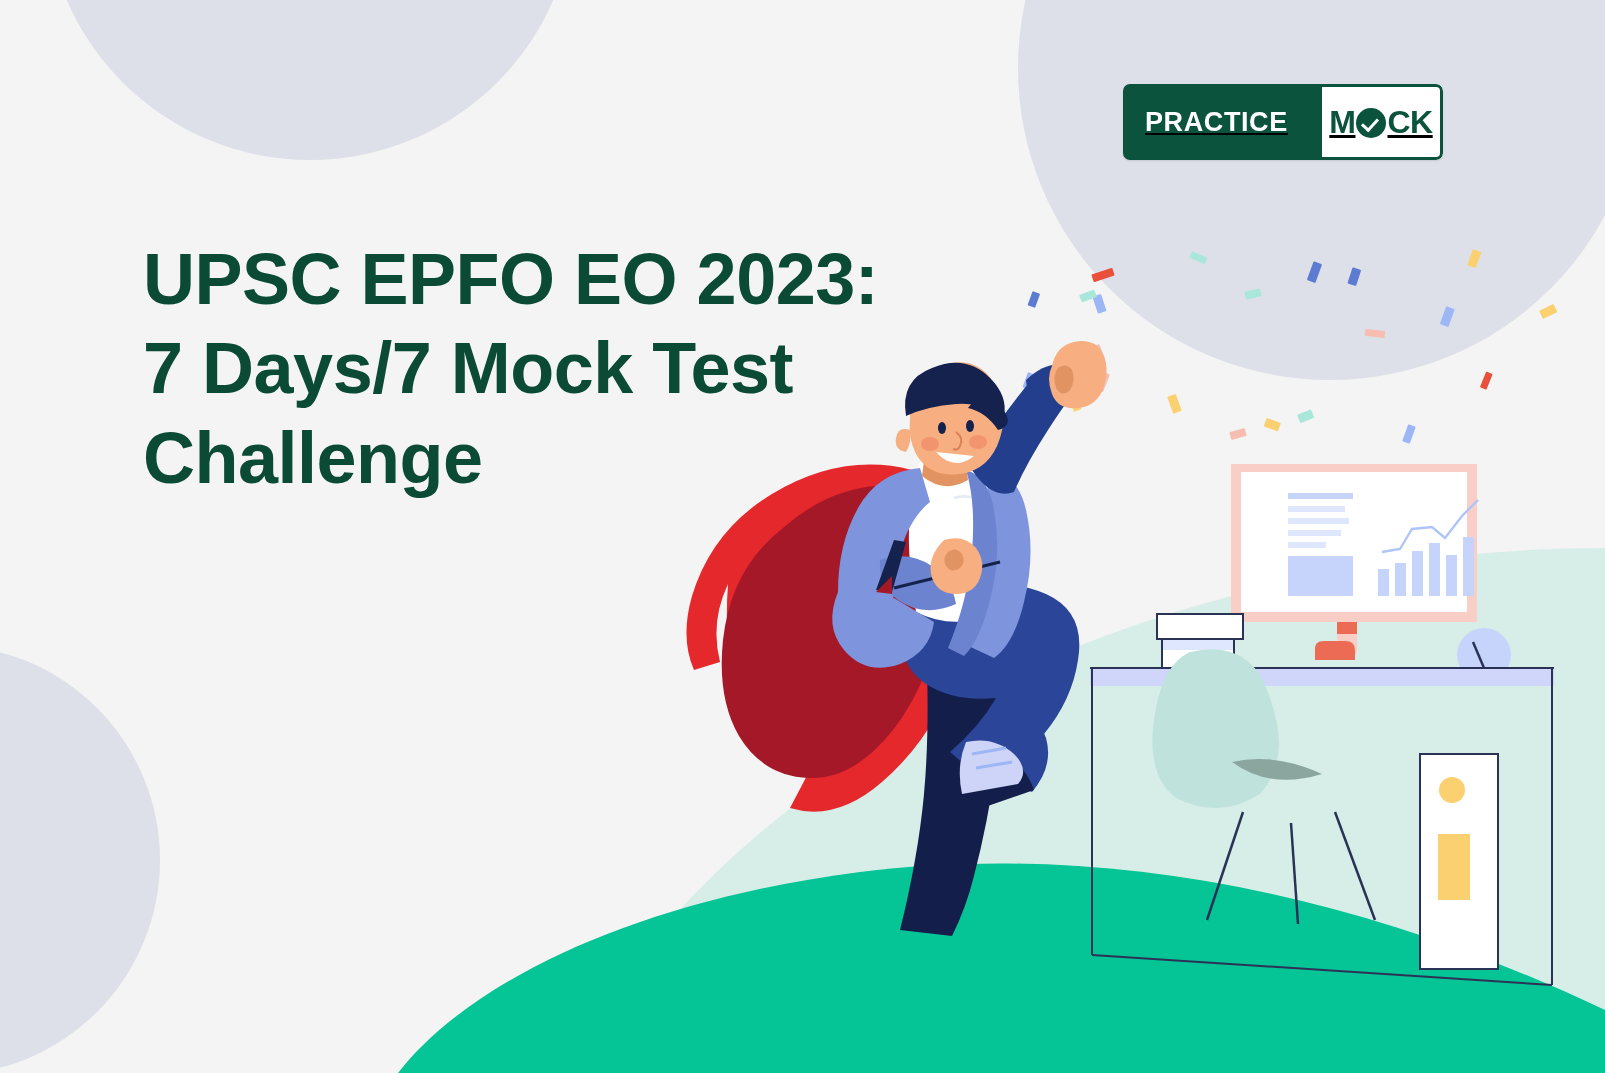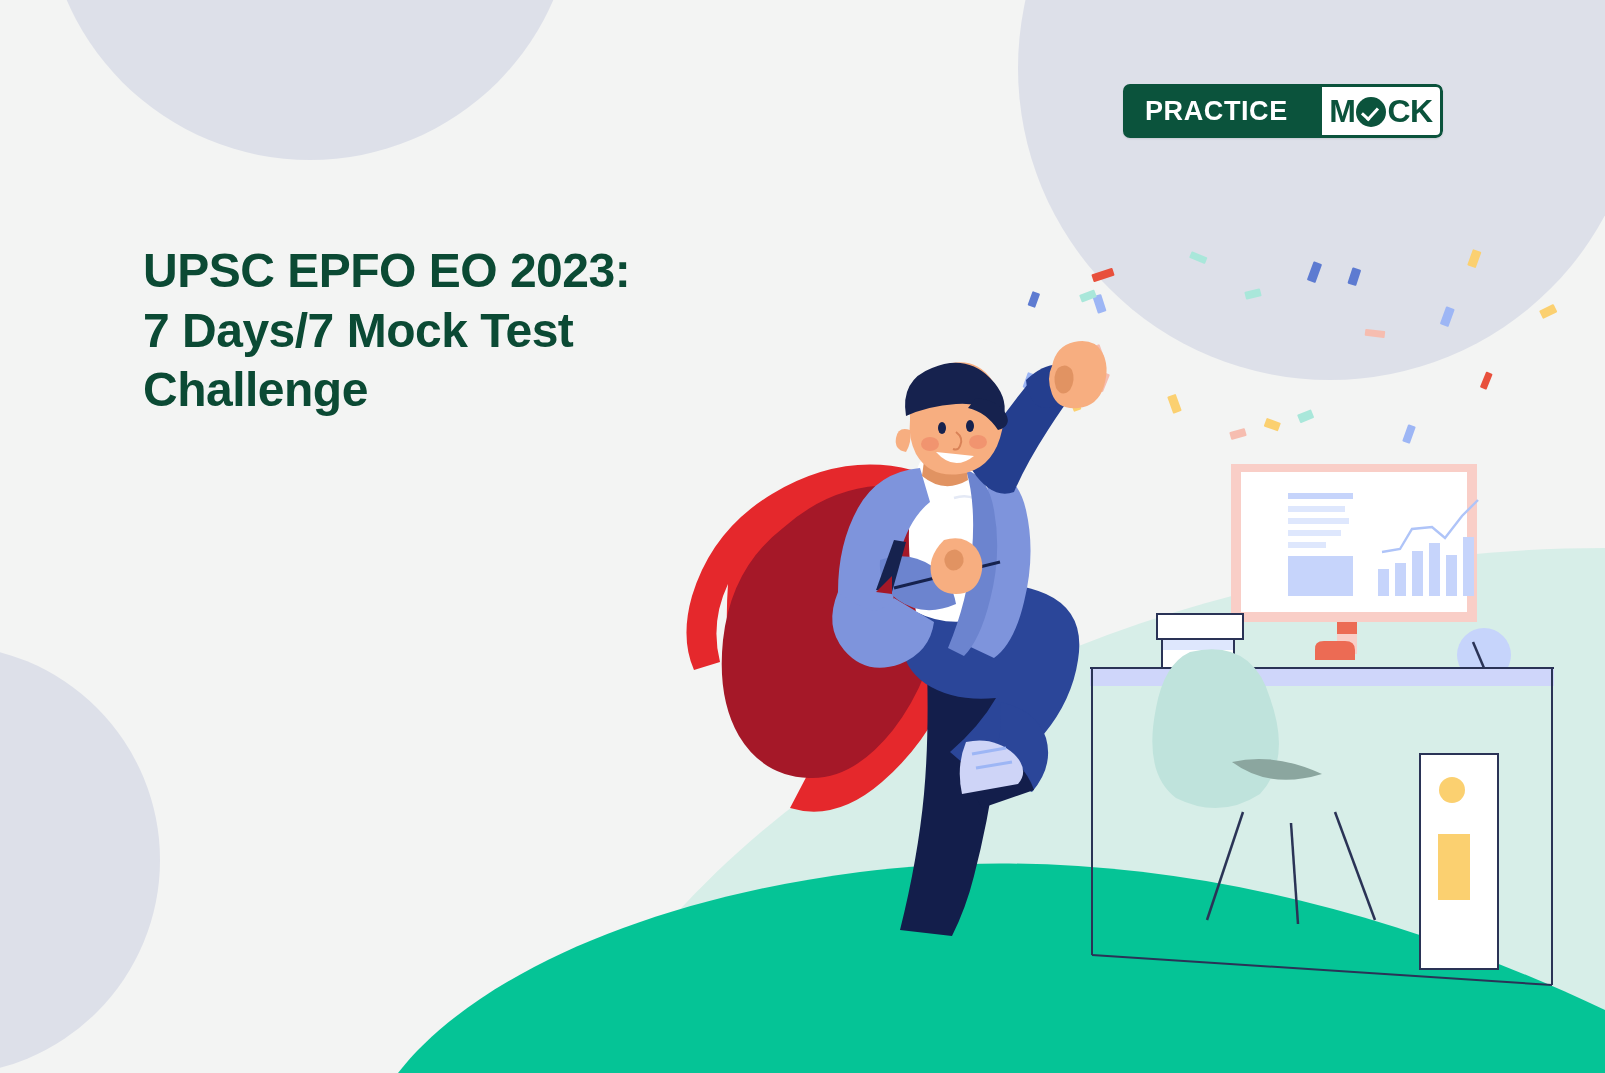--- a/index.html
+++ b/index.html
@@ -19,25 +19,26 @@
     position: absolute;
     inset: 0;
     width: 100%;
     height: 100%;
   }
   .logo-wrap {
     position: absolute;
     left: 1123px;
     top: 84px;
     width: 320px;
-    height: 54px;
+    height: 76px;
     display: flex;
     border-radius: 7px;
     overflow: hidden;
     box-shadow: 0 1px 2px rgba(0,0,0,0.10);
+    text-decoration: underline;
   }
   .logo-left {
     background: #0B533C;
     display: flex;
     align-items: center;
     padding: 0 0 0 22px;
     flex: 0 0 177px;
   }
   .logo-left span {
     color: #ffffff;
@@ -86,27 +87,26 @@
     border: solid #ffffff;
     border-width: 0 3.2px 3.2px 0;
     transform: rotate(42deg);
   }
   .headline {
     position: absolute;
     left: 143px;
     top: 235px;
     width: 760px;
     color: #0B4A34;
-    font-size: 48px;
+    font-size: 72px;
     font-weight: 800;
     line-height: 1.24;
     letter-spacing: -0.5px;
     font-family: "Liberation Sans", sans-serif;
     white-space: pre-line;
-    margin-top: 6px;
   }
 </style>
 </head>
 <body>
 
 <div class="canvas">
 
   <svg class="layer" viewBox="0 0 1605 1073" preserveAspectRatio="none">
     <rect x="0" y="0" width="1605" height="1073" fill="#f3f4f3"></rect>
     <circle cx="310" cy="-105" r="265" fill="#dde0e9"></circle>

